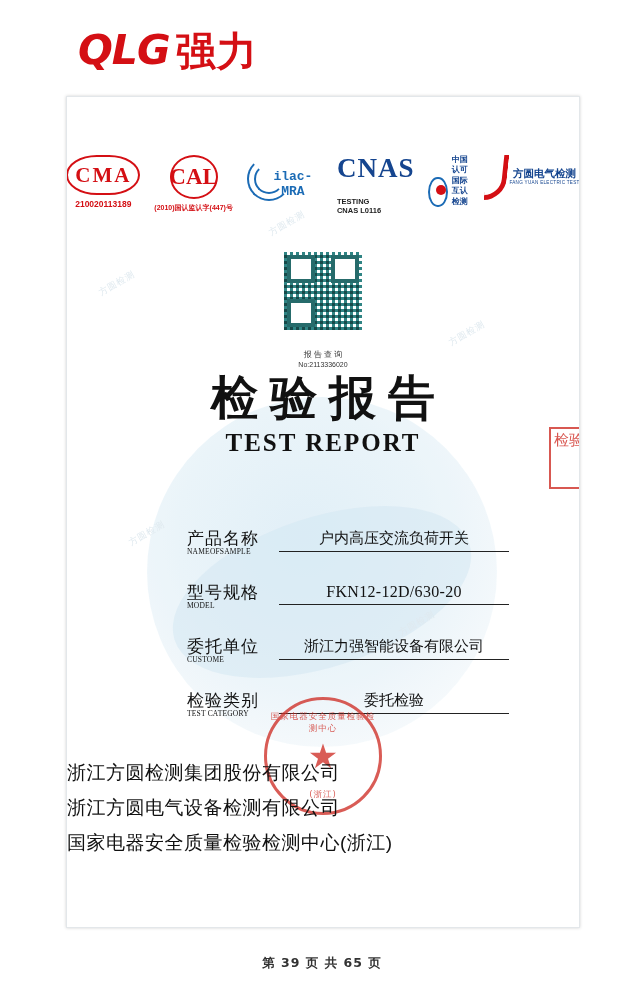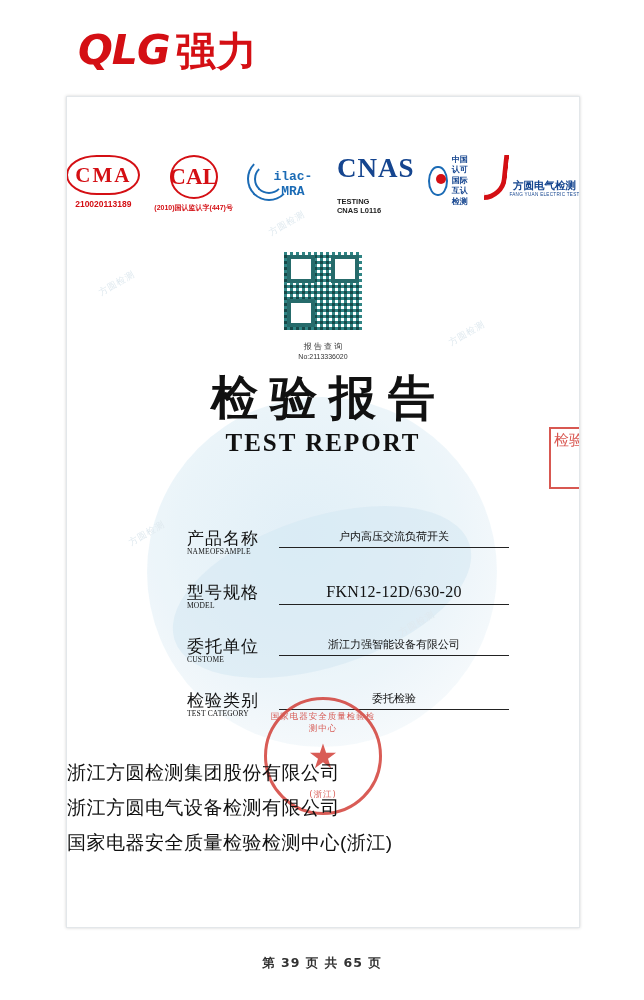--- a/index.html
+++ b/index.html
@@ -174,21 +174,21 @@
   }
   .cnas-sub {
     font-size: 7.5px;
     color: #222;
     font-weight: bold;
     line-height: 1.25;
     text-align: left;
     margin-top: 15px;
   }
   .cn-accred {
-    display: flex; align-items: center; gap: 4px;
+    display: flex; align-items: flex-end; gap: 4px;
   }
   .cn-accred .cn-ring {
     width: 26px; height: 26px;
     border-radius: 50%;
     border: 2px solid #1b6bb5;
     position: relative;
   }
   .cn-accred .cn-ring:after {
     content: "";
     position: absolute; left: 6px; top: 6px;
@@ -197,21 +197,21 @@
     border-radius: 50%;
   }
   .cn-accred-text {
     font-size: 8px;
     line-height: 1.3;
     color: #15458f;
     font-weight: bold;
     text-align: left;
   }
   .fy-logo {
-    display: flex; align-items: flex-end; gap: 3px;
+    display: flex; align-items: center; gap: 3px;
   }
   .fy-swoosh {
     width: 22px; height: 42px;
     position: relative;
   }
   .fy-swoosh:before {
     content: "";
     position: absolute;
     left: 2px; top: 0;
     width: 16px; height: 40px;
@@ -264,21 +264,21 @@
   .qr-corner-bl {
     position: absolute;
     left: 3px; bottom: 3px;
     width: 20px; height: 20px;
     border: 4px solid #145f5f;
     background: #fff;
   }
   .qr-label {
     font-size: 8px;
     color: #333;
-    margin-top: 12px;
+    margin-top: 20px;
     line-height: 1.35;
   }
   .qr-no {
     font-size: 7px;
     color: #333;
   }
 
   
   .title-cn {
     position: absolute;
@@ -353,21 +353,21 @@
     white-space: nowrap;
   }
   .field-value {
     position: absolute;
     left: 92px; top: 2px;
     width: 230px;
     border-bottom: 1px solid #222;
     padding-bottom: 3px;
     text-align: center;
     font-family: Liberation Sans, sans-serif;
-    font-size: 11px;
+    font-size: 15px;
     color: #111;
     white-space: nowrap;
   }
   .field-value.mono {
     font-family: "Liberation Serif", serif;
     font-size: 16px;
     letter-spacing: .3px;
   }
 
   

